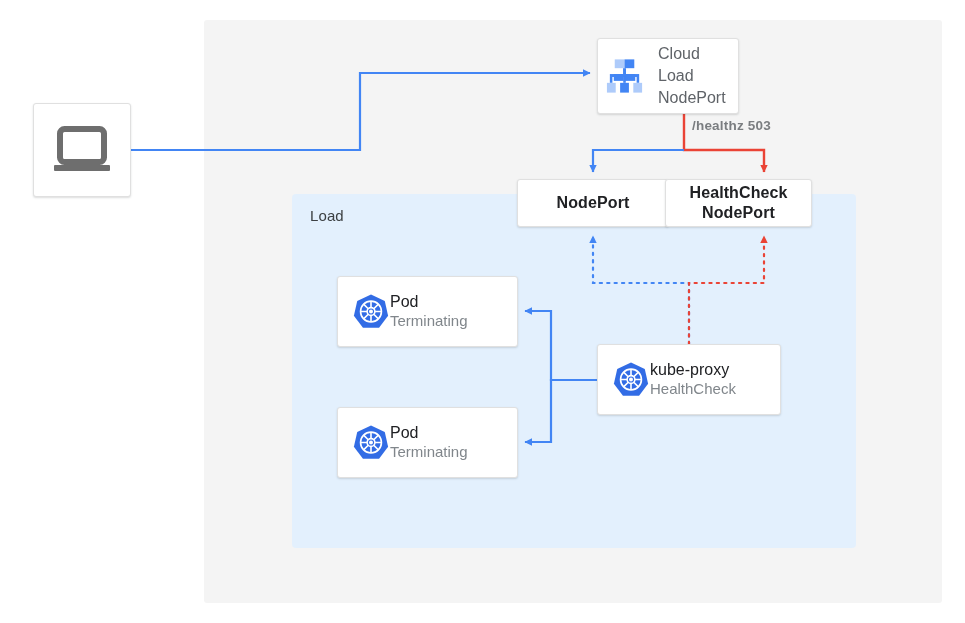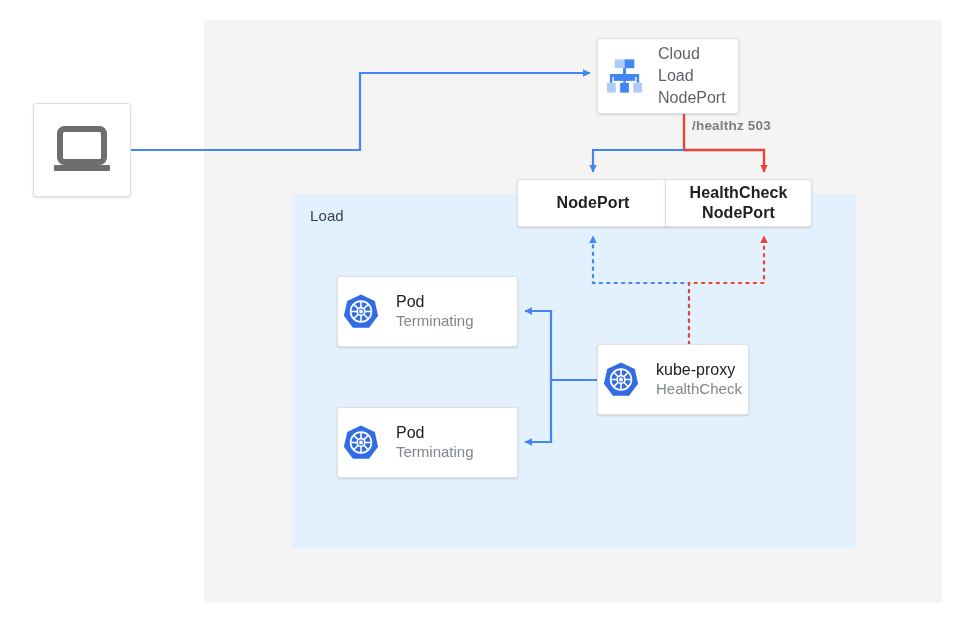--- a/index.html
+++ b/index.html
@@ -104,26 +104,26 @@
   .plain-text {
     font-size: 16px;
     font-weight: bold;
     color: #202124;
     line-height: 20px;
     letter-spacing: .1px;
   }
 
   
   .card-k8s {
-    padding-left: 4px;
-    gap: 16px;
+    padding-left: 14px;
+    gap: 0;
   }
   .card-pod1 { left: 337px; top: 276px; width: 181px; height: 71px; }
   .card-pod2 { left: 337px; top: 407px; width: 181px; height: 71px; }
-  .card-kubeproxy { left: 597px; top: 344px; width: 152px; height: 71px; }
+  .card-kubeproxy { left: 597px; top: 344px; width: 184px; height: 71px; }
 
   .k8s-labels { display: flex; flex-direction: column; line-height: 1.18; }
   .k8s-title {
     font-size: 16px;
     color: #202124;
   }
   .k8s-sub {
     font-size: 15px;
     color: #80868b;
   }

